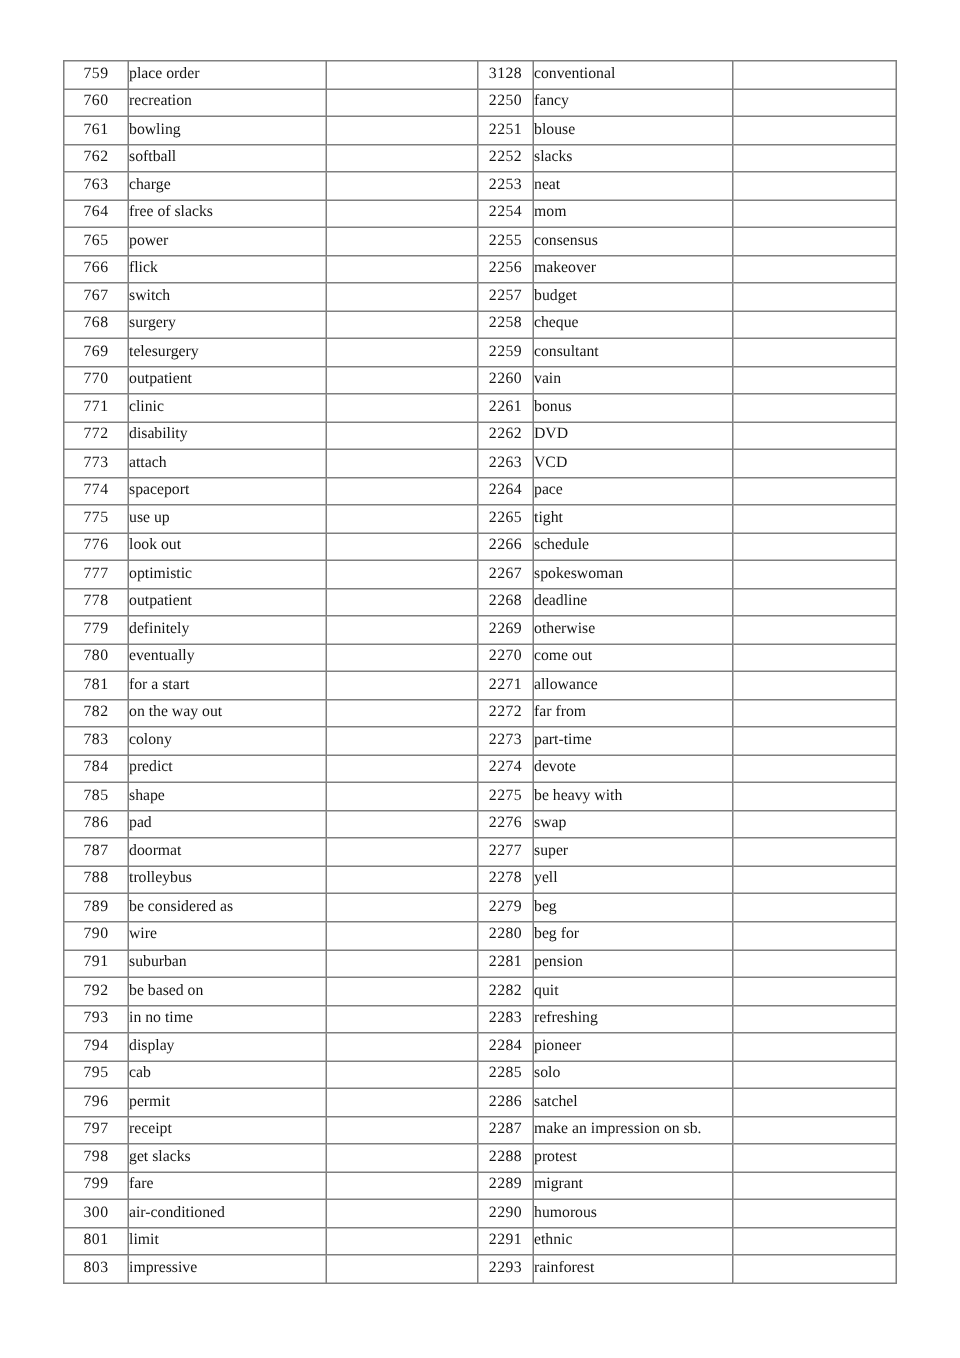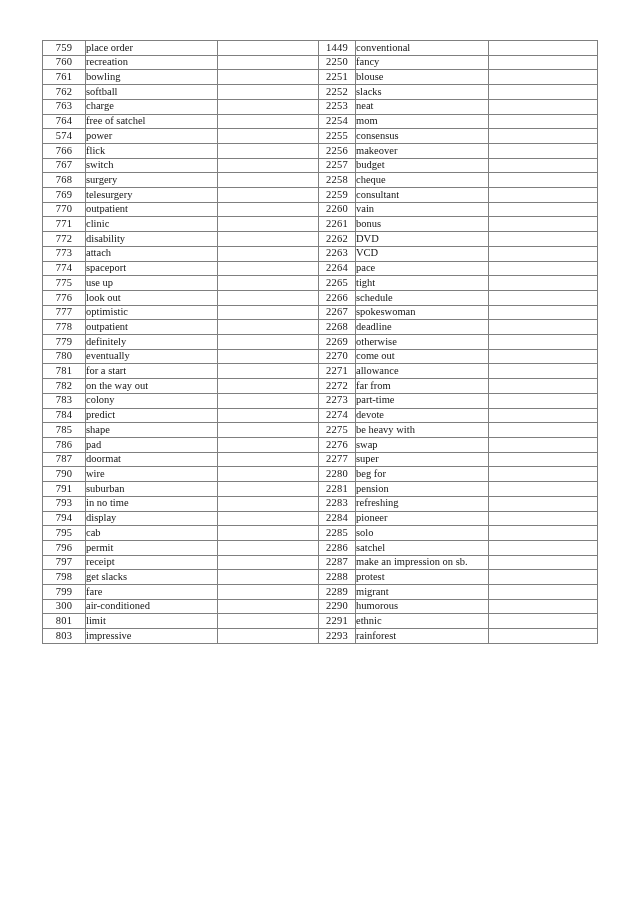--- a/index.html
+++ b/index.html
@@ -9,21 +9,21 @@
     height: 905px;
     background: #ffffff;
     font-family: "Liberation Serif", serif;
     overflow: hidden;
   }
   table.vocab {
     position: absolute;
     left: 42px;
     top: 40px;
     width: 555px;
-    height: 604px;
+    height: 816px;
     border-collapse: collapse;
     table-layout: fixed;
   }
   table.vocab td {
     border: 1px solid #7f7f7f;
     font-size: 10.5px;
     line-height: 1;
     color: #151515;
     overflow: hidden;
     white-space: nowrap;
@@ -51,21 +51,21 @@
       <col class="c-blank1">
       <col class="c-num2">
       <col class="c-word2">
       <col class="c-blank2">
     </colgroup>
     <tbody id="rows">
   <tr>
     <td class="num">759</td>
     <td class="word">place order</td>
     <td class="blank"></td>
-    <td class="num">1449</td>
+    <td class="num">3128</td>
     <td class="word">conventional</td>
     <td class="blank"></td>
   </tr>
 
   <tr>
     <td class="num">760</td>
     <td class="word">recreation</td>
     <td class="blank"></td>
     <td class="num">2250</td>
     <td class="word">fancy</td>
@@ -94,29 +94,29 @@
     <td class="num">763</td>
     <td class="word">charge</td>
     <td class="blank"></td>
     <td class="num">2253</td>
     <td class="word">neat</td>
     <td class="blank"></td>
   </tr>
 
   <tr>
     <td class="num">764</td>
-    <td class="word">free of satchel</td>
+    <td class="word">free of slacks</td>
     <td class="blank"></td>
     <td class="num">2254</td>
     <td class="word">mom</td>
     <td class="blank"></td>
   </tr>
 
   <tr>
-    <td class="num">574</td>
+    <td class="num">765</td>
     <td class="word">power</td>
     <td class="blank"></td>
     <td class="num">2255</td>
     <td class="word">consensus</td>
     <td class="blank"></td>
   </tr>
 
   <tr>
     <td class="num">766</td>
     <td class="word">flick</td>
@@ -308,40 +308,64 @@
 
   <tr>
     <td class="num">787</td>
     <td class="word">doormat</td>
     <td class="blank"></td>
     <td class="num">2277</td>
     <td class="word">super</td>
     <td class="blank"></td>
   </tr>
 
-
+  <tr>
+    <td class="num">788</td>
+    <td class="word">trolleybus</td>
+    <td class="blank"></td>
+    <td class="num">2278</td>
+    <td class="word">yell</td>
+    <td class="blank"></td>
+  </tr>
+
+  <tr>
+    <td class="num">789</td>
+    <td class="word">be considered as</td>
+    <td class="blank"></td>
+    <td class="num">2279</td>
+    <td class="word">beg</td>
+    <td class="blank"></td>
+  </tr>
 
   <tr>
     <td class="num">790</td>
     <td class="word">wire</td>
     <td class="blank"></td>
     <td class="num">2280</td>
     <td class="word">beg for</td>
     <td class="blank"></td>
   </tr>
 
   <tr>
     <td class="num">791</td>
     <td class="word">suburban</td>
     <td class="blank"></td>
     <td class="num">2281</td>
     <td class="word">pension</td>
     <td class="blank"></td>
   </tr>
 
+  <tr>
+    <td class="num">792</td>
+    <td class="word">be based on</td>
+    <td class="blank"></td>
+    <td class="num">2282</td>
+    <td class="word">quit</td>
+    <td class="blank"></td>
+  </tr>
 
   <tr>
     <td class="num">793</td>
     <td class="word">in no time</td>
     <td class="blank"></td>
     <td class="num">2283</td>
     <td class="word">refreshing</td>
     <td class="blank"></td>
   </tr>
 

